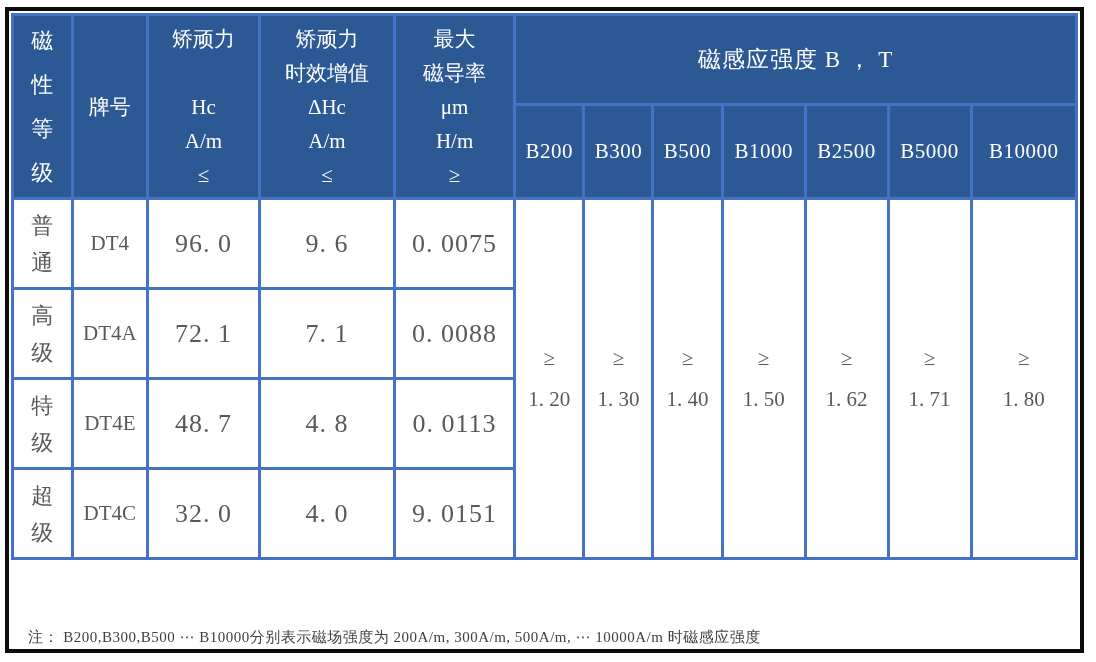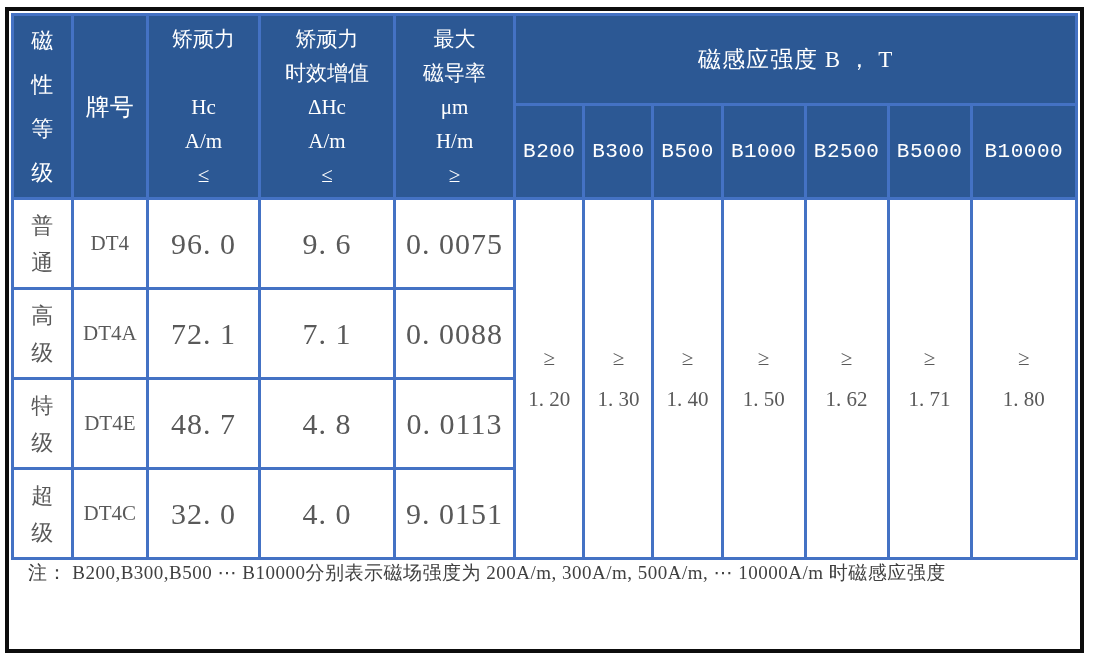--- a/index.html
+++ b/index.html
@@ -44,59 +44,59 @@
   table.magtable th {
     background: #2c5894;
     color: #ffffff;
     font-weight: normal;
   }
   table.magtable td {
     background: #ffffff;
     color: #595959;
   }
   tr.hdr-top  { height: 90px; }
-  tr.hdr-bcols{ height: 94px; font-family: Liberation Mono, monospace; }
+  tr.hdr-bcols{ height: 94px; }
   tr.datarow  { height: 90px; }
 
   .hcell-vert {
     font-size: 22px;
     line-height: 44px;
     white-space: pre-line;
     letter-spacing: 0;
   }
-  .hcell-brand { font-size: 24px; margin-left: 28px; }
+  .hcell-brand { font-size: 21px; margin-left: 28px; }
   .hcell-multi {
     font-size: 21px;
     line-height: 34px;
     white-space: pre-line;
   }
   .hcell-group {
     font-size: 23px;
     letter-spacing: 1px;
   }
   .hcell-bcol { font-size: 21px; letter-spacing: 0.5px; }
 
   .cell-grade {
     font-size: 22px;
     line-height: 37px;
     white-space: pre-line;
   }
   .cell-brand { font-size: 21px; }
-  .cell-num   { font-size: 30px; letter-spacing: 1px; }
+  .cell-num   { font-size: 26px; letter-spacing: 1px; }
   .cell-bval  {
     font-size: 21px;
     line-height: 41px;
     white-space: pre-line;
   }
   .note {
     flex: 1 1 auto;
     display: flex;
-    align-items: flex-start;
+    align-items: flex-end;
     padding-left: 17px;
-    font-size: 19px;
+    font-size: 15px;
     color: #404040;
     letter-spacing: 0.5px;
     background: #ffffff;
   }
 </style>
 </head>
 <body>
 
 <div class="page">
   <div class="frame">

